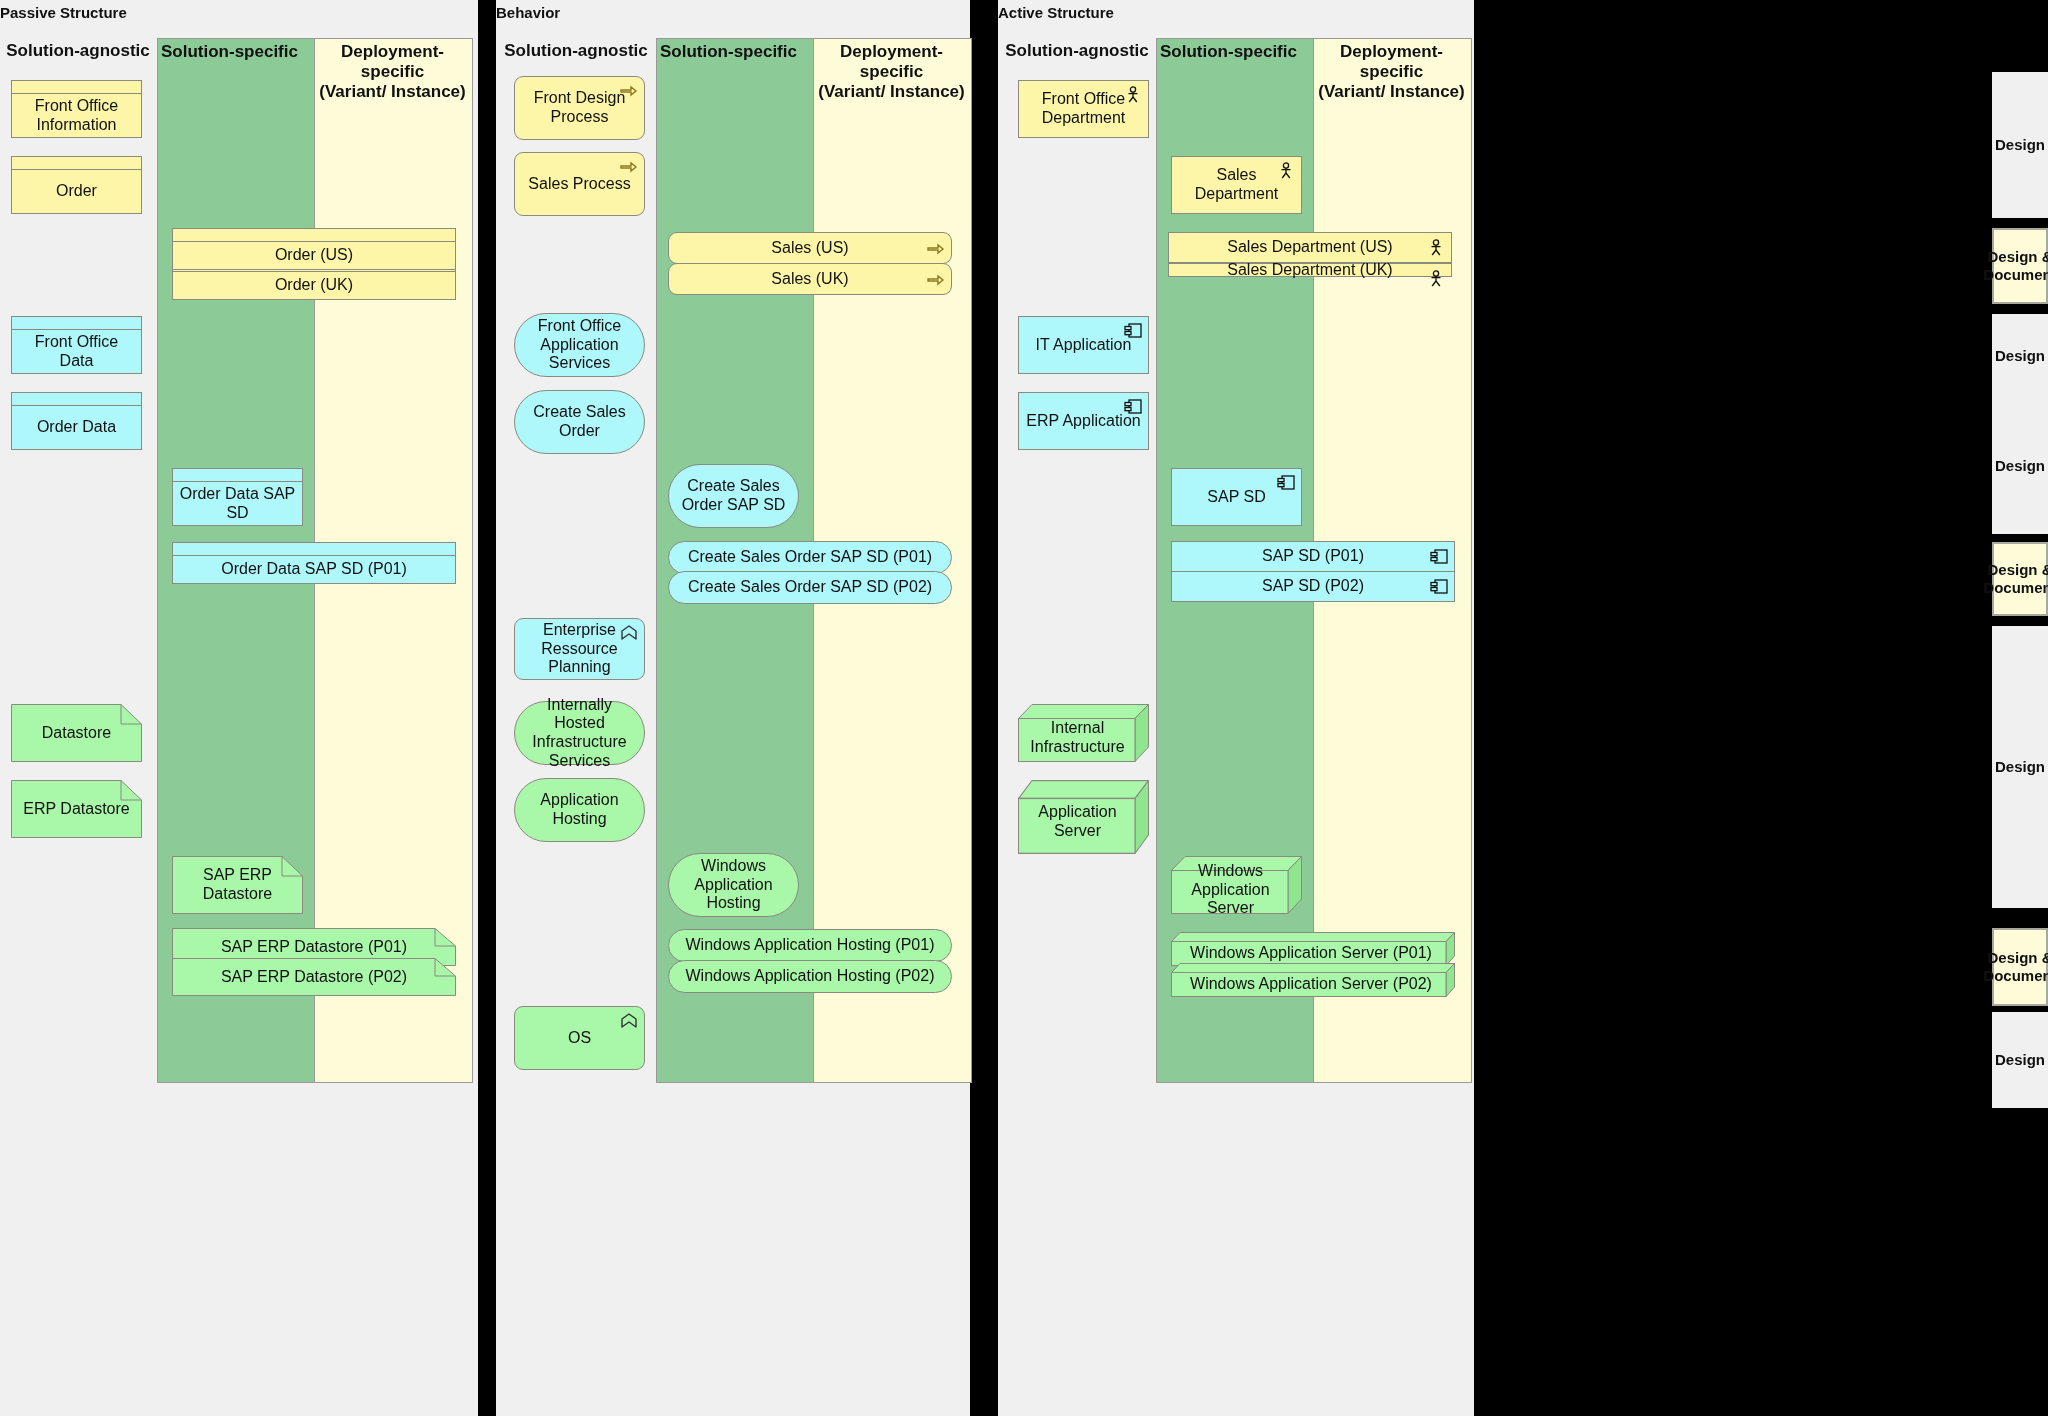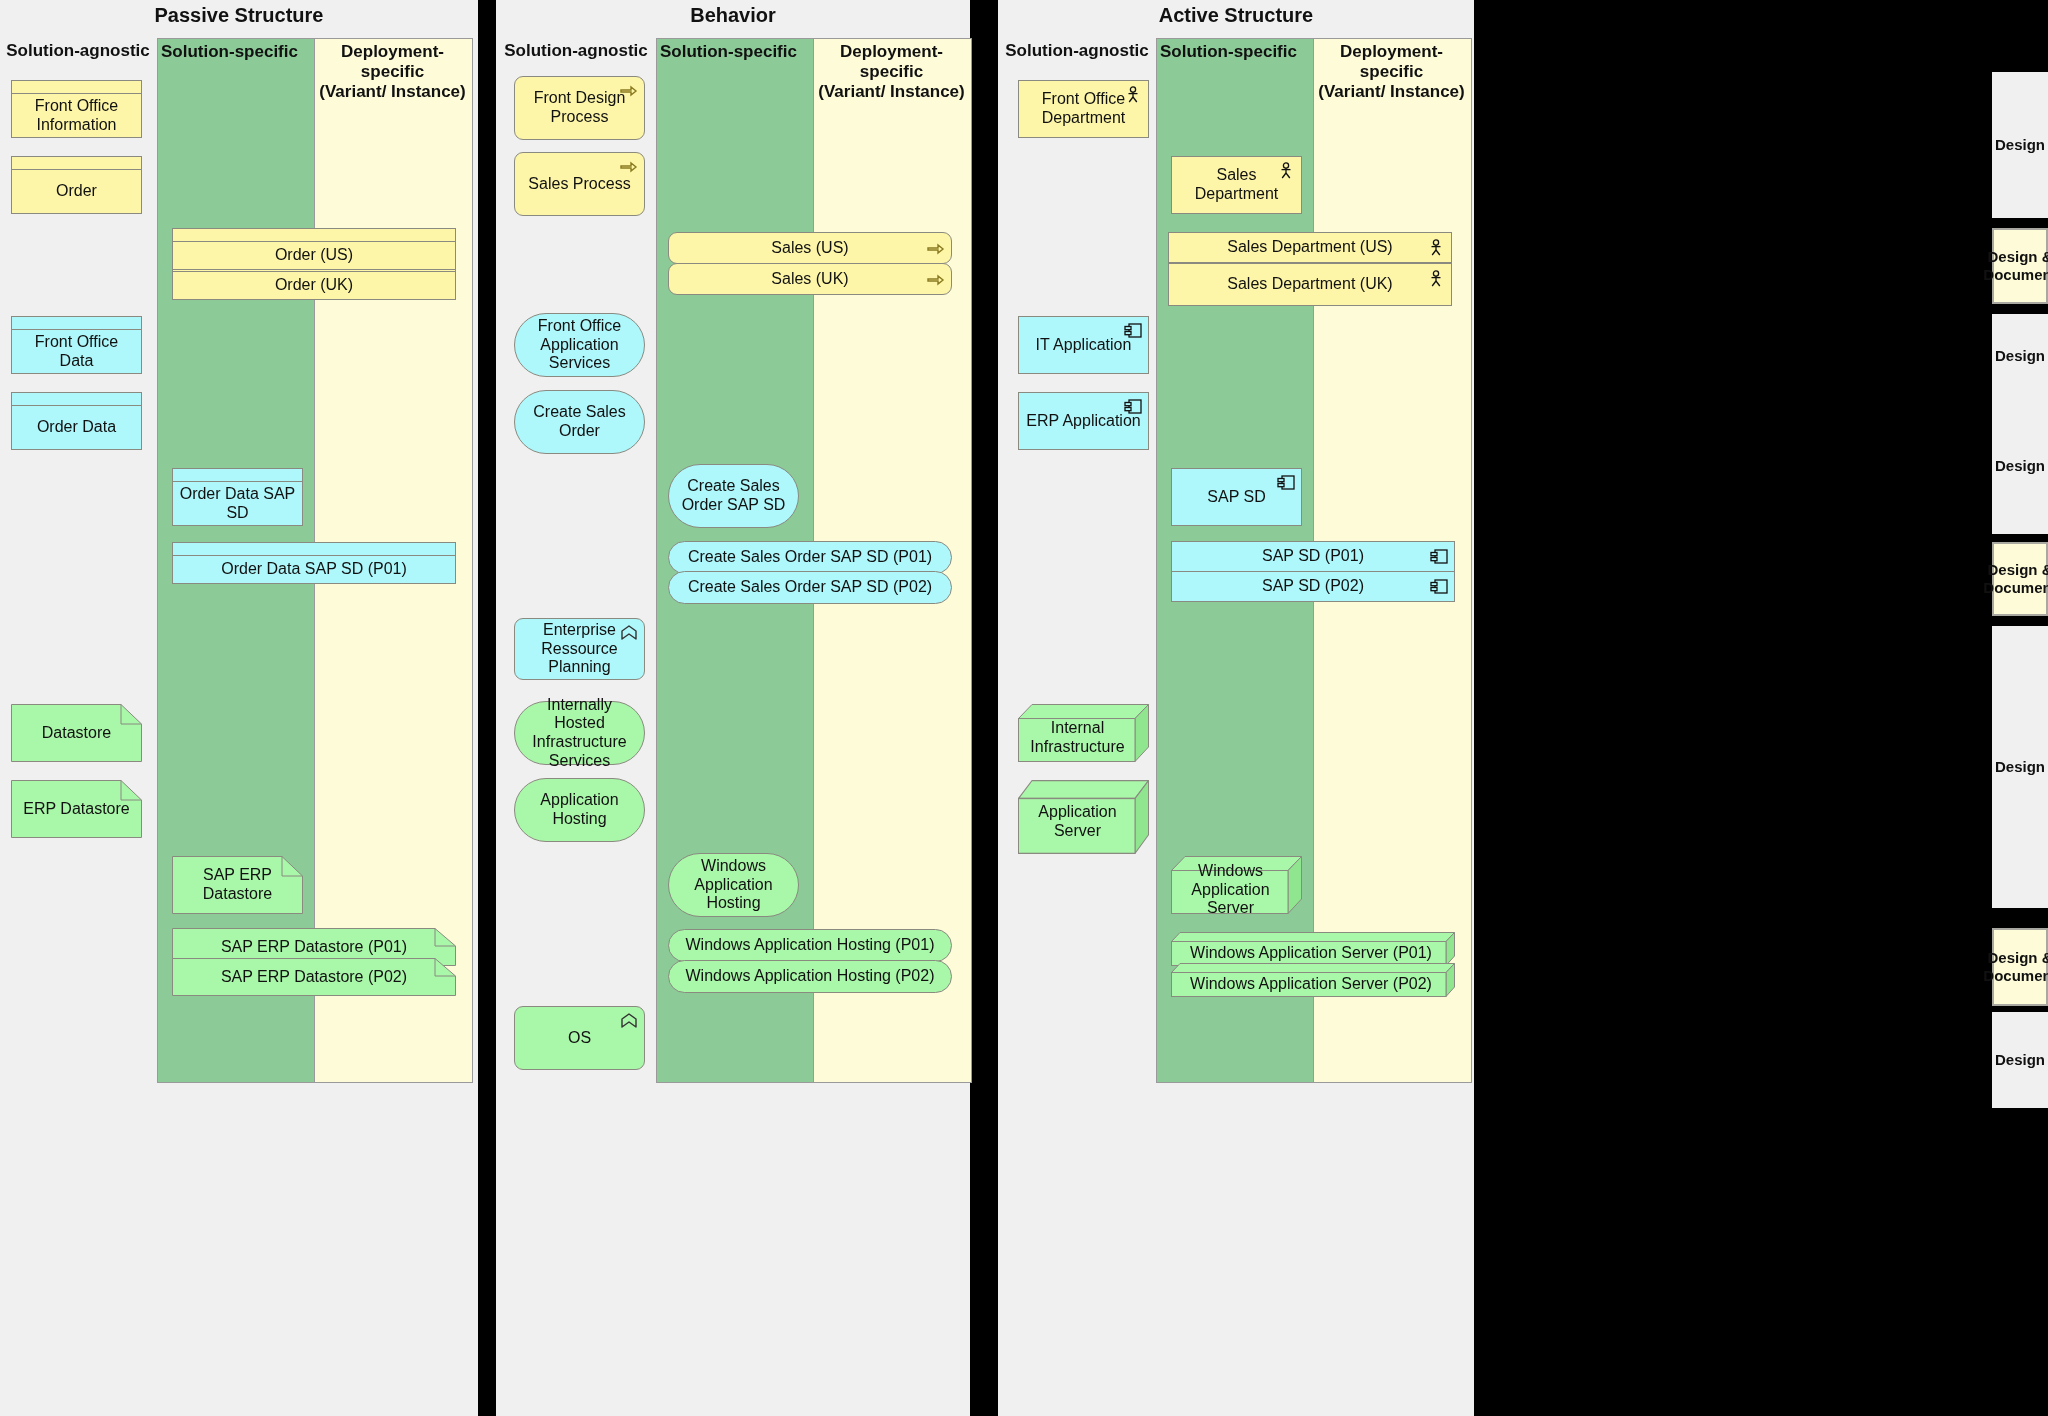--- a/index.html
+++ b/index.html
@@ -1,19 +1,19 @@
 <!DOCTYPE html>
 <html><head>
 <meta charset="utf-8">
 <style>
   html,body{margin:0;padding:0;background:#000;}
   body{width:2048px;height:1416px;font-family:"Liberation Sans",sans-serif;position:relative;overflow:hidden;}
 
   .panel{position:absolute;top:0;background:#f0f0f0;height:1416px;}
-  .panel-title{position:absolute;top:4px;left:0;right:0;text-align:center;font-size:20px;font-weight:bold;color:#111;}
+  .panel-title{position:absolute;top:4px;left:0;right:0;text-align:left;font-size:15px;font-weight:bold;color:#111;}
 
   .col-head{position:absolute;font-size:17px;font-weight:bold;color:#111;text-align:center;}
 
   .band-green{position:absolute;background:#8cca97;border:1px solid #9a9a9a;}
   .band-cream{position:absolute;background:#fdfbd8;border:1px solid #9a9a9a;}
   .band-label{position:absolute;left:6px;top:6px;font-size:17px;font-weight:bold;color:#111;text-align:left;}
   .band-label.centered{left:0;right:0;text-align:center;}
 
   
   .nd{position:absolute;box-sizing:border-box;border:1px solid #8a8a80;
@@ -325,21 +325,21 @@
     <span class="ico" style="top:5px;">
         <svg viewBox="0 0 20 20">
           <circle cx="10" cy="4.5" r="2.6" fill="none" stroke="#111" stroke-width="1.3"></circle>
           <line x1="10" y1="7.1" x2="10" y2="12" stroke="#111" stroke-width="1.3"></line>
           <line x1="5.5" y1="8.6" x2="14.5" y2="8.6" stroke="#111" stroke-width="1.3"></line>
           <line x1="10" y1="12" x2="6.2" y2="17" stroke="#111" stroke-width="1.3"></line>
           <line x1="10" y1="12" x2="13.8" y2="17" stroke="#111" stroke-width="1.3"></line>
         </svg>
       </span>
   </div>
-  <div class="nd yellow" style="left:170px;top:263px;width:284px;height:43px;">
+  <div class="nd yellow" style="left:170px;top:263px;width:284px;height:14px;">
     <span>Sales Department (UK)</span>
     <span class="ico" style="top:5px;">
         <svg viewBox="0 0 20 20">
           <circle cx="10" cy="4.5" r="2.6" fill="none" stroke="#111" stroke-width="1.3"></circle>
           <line x1="10" y1="7.1" x2="10" y2="12" stroke="#111" stroke-width="1.3"></line>
           <line x1="5.5" y1="8.6" x2="14.5" y2="8.6" stroke="#111" stroke-width="1.3"></line>
           <line x1="10" y1="12" x2="6.2" y2="17" stroke="#111" stroke-width="1.3"></line>
           <line x1="10" y1="12" x2="13.8" y2="17" stroke="#111" stroke-width="1.3"></line>
         </svg>
       </span>

